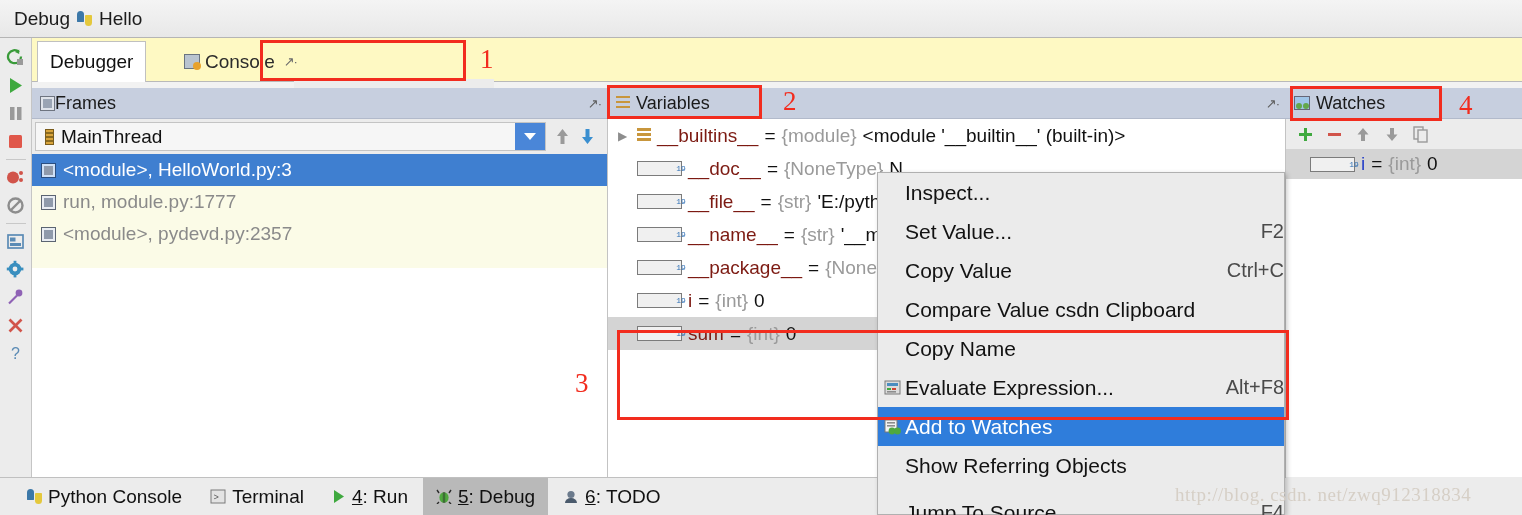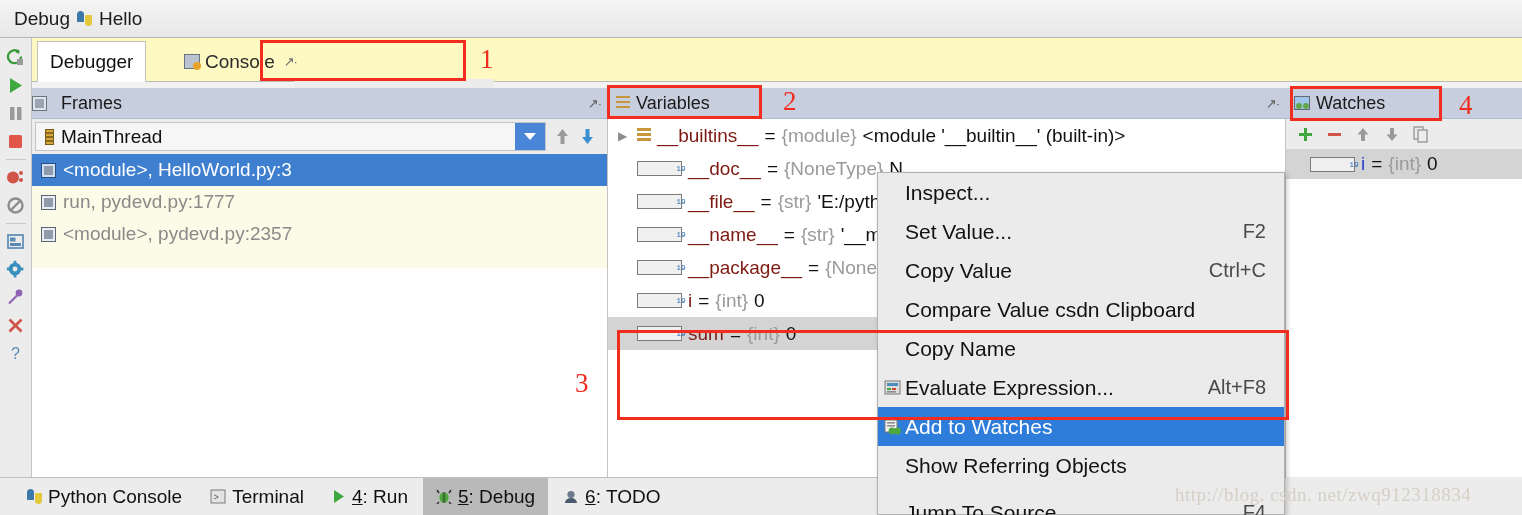--- a/index.html
+++ b/index.html
@@ -67,21 +67,21 @@
   }
   .st-btn { width: 22px; height: 22px; display:flex; align-items:center; justify-content:center;}
   .st-sep { width:1px; height:20px; background:#c2c2c2; margin:0 3px;}
 
   
   .hdr {
     position: absolute; height: 31px; background: #c7cfdf;
     display:flex; align-items:center; font-size: 18px; color:#1a1a1a;
     border-bottom: 1px solid #b2bacb;
   }
-  .hdr-frames    { left: 32px;   top: 88px; width: 576px; gap:14px;}
+  .hdr-frames    { left: 32px;   top: 88px; width: 576px; padding-left: 8px; gap:0;}
   .hdr-variables { left: 608px;  top: 88px; width: 678px; padding-left: 8px; gap:6px;}
   .hdr-watches   { left: 1286px; top: 88px; width: 236px; padding-left: 8px; gap:6px;}
   .hdr .arrow-pin { margin-left:auto; margin-right:7px; font-size:13px; color:#5d5d5d; letter-spacing:-1px;}
 
   .hdr-icon-frames {
     width:15px;height:15px;border:1px solid #6e7480;background:#dfe3ea;position:relative;
   }
   .hdr-icon-frames::after{content:"";position:absolute;left:2px;top:2px;width:9px;height:9px;background:#9aa4b4;}
   .hdr-icon-vars { display:inline-block; width:14px; }
   .hdr-icon-vars i { display:block; height:2px; background:#c8963c; margin-bottom:3px; }
@@ -157,21 +157,21 @@
   .wt-btn{width:18px;height:18px;display:flex;align-items:center;justify-content:center;}
   .watch-row{height:30px;display:flex;align-items:center;gap:6px;padding-left:24px;font-size:19px;background:#d4d4d4;}
 
   
   .ctxmenu{
     position:absolute; left:877px; top:172px; width:408px; height:343px;
     background:#ebebeb; border:1px solid #b0b0b0;
     box-shadow: 2px 2px 5px rgba(0,0,0,.22); z-index: 40;
   }
   .mi{
-    height:39px; display:flex; align-items:center; padding-left:27px; padding-right:18px;
+    height:39px; display:flex; align-items:center; padding-left:27px; 
     font-size:21px; color:#121212; position:relative;
   }
   .mi .mi-ico{ position:absolute; left:4px; width:20px; height:18px; display:flex; align-items:center; justify-content:center;}
   .mi .sc{ margin-left:auto; color:#4a4a4a; font-size:20px;}
   .mi.sel{ background:#2f7ddb; color:#fff; }
   .mi-gap{ height:8px; }
 
   
   .statusbar{
     position:absolute; left:0; top:477px; width:1522px; height:38px;
@@ -395,21 +395,21 @@
         </span>
       </div>
     </div>
 
     <div class="frame-row selected">
       <span class="frame-icon"></span>
       <span>&lt;module&gt;, HelloWorld.py:3</span>
     </div>
     <div class="frame-row dim">
       <span class="frame-icon"></span>
-      <span>run, pydevd.py:1777</span>
+      <span>run, module.py:1777</span>
     </div>
     <div class="frame-row dim">
       <span class="frame-icon"></span>
       <span>&lt;module&gt;, pydevd.py:2357</span>
     </div>
     <div class="frames-rest"></div>
     <div class="frames-blank"></div>
   </div>
 
   <div class="vars-panel">

